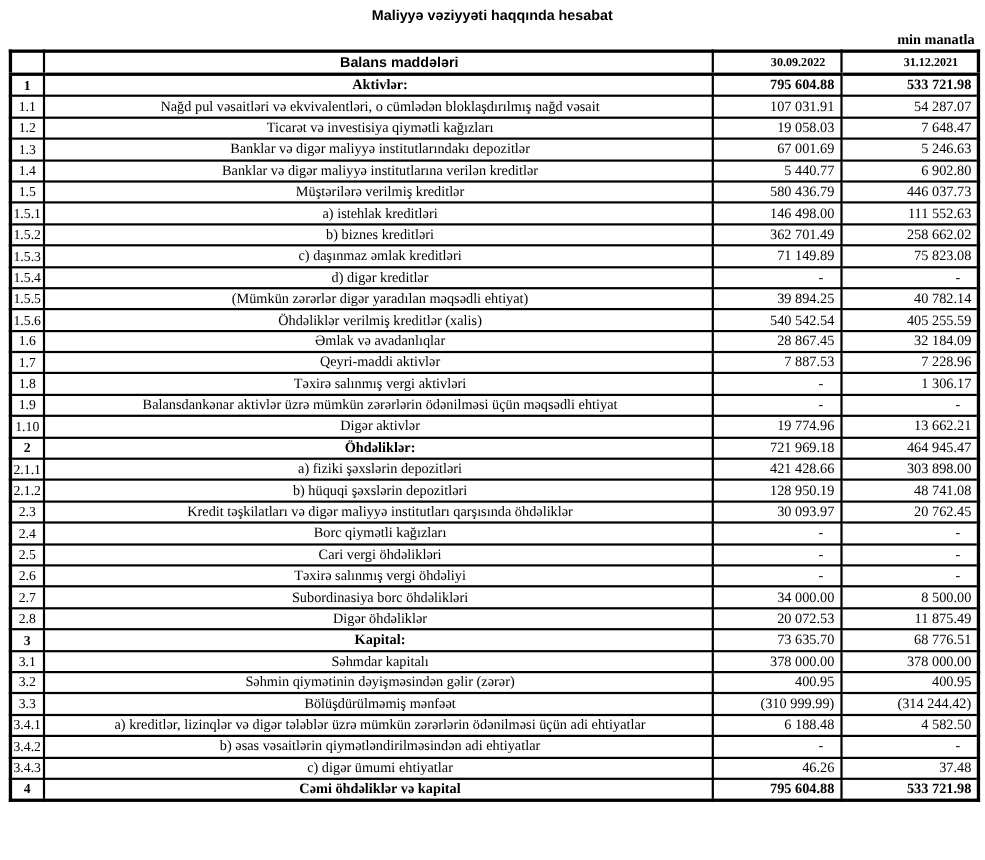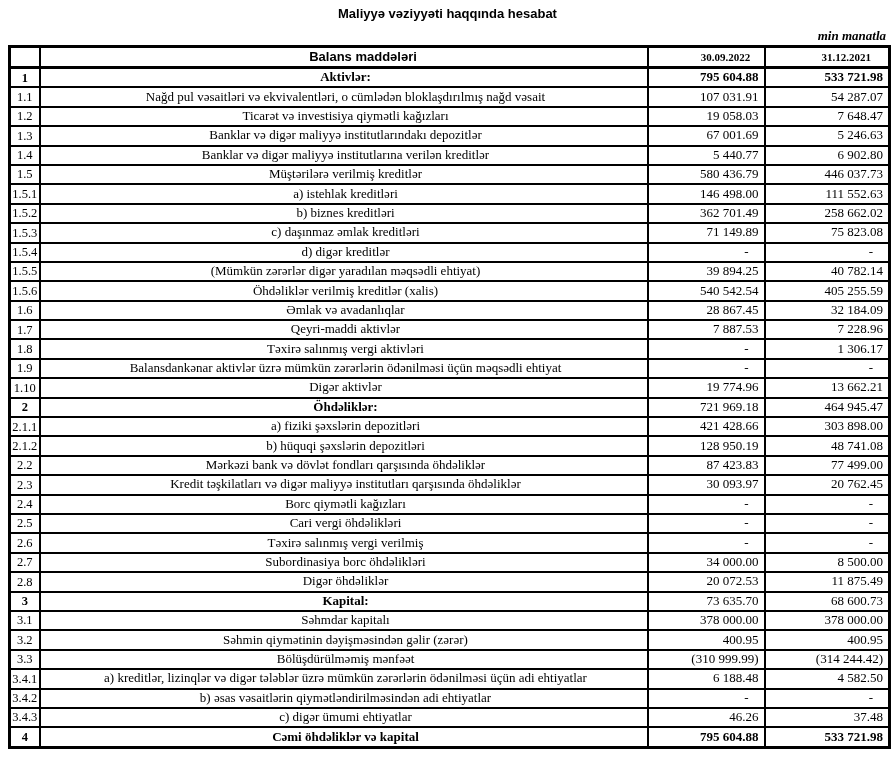--- a/index.html
+++ b/index.html
@@ -22,21 +22,20 @@
     letter-spacing: 0px;
   }
   .unit-note {
     width: 882px;
     margin: 7px 0 1px 8px;
     text-align: right;
     font-weight: bold;
     font-size: 13px;
     box-sizing: border-box;
     padding-right: 4px;
-    font-style: italic;
   }
   table.balance-table {
     border-collapse: collapse;
     table-layout: fixed;
     width: 880px;
     margin-left: 8px;
     border: 3px solid #000;
   }
   .balance-table th, .balance-table td {
     border: 2px solid #000;
@@ -204,66 +203,60 @@
           <td class="val">421 428.66</td>
           <td class="val">303 898.00</td>
         </tr>
         <tr>
           <td class="num">2.1.2</td>
           <td class="name">b) hüquqi şəxslərin depozitləri</td>
           <td class="val">128 950.19</td>
           <td class="val">48 741.08</td>
         </tr>
         <tr>
-          <td class="num">2.2</td>
-          <td class="name">Mərkəzi bank və dövlət fondları qarşısında öhdəliklər</td>
-          <td class="val">87 423.83</td>
-          <td class="val">77 499.00</td>
-        </tr>
-        <tr>
           <td class="num">2.3</td>
           <td class="name">Kredit təşkilatları və digər maliyyə institutları qarşısında öhdəliklər</td>
           <td class="val">30 093.97</td>
           <td class="val">20 762.45</td>
         </tr>
         <tr>
           <td class="num">2.4</td>
           <td class="name">Borc qiymətli kağızları</td>
           <td class="val dash">-</td>
           <td class="val dash">-</td>
         </tr>
         <tr>
           <td class="num">2.5</td>
           <td class="name">Cari vergi öhdəlikləri</td>
           <td class="val dash">-</td>
           <td class="val dash">-</td>
         </tr>
         <tr>
           <td class="num">2.6</td>
-          <td class="name">Təxirə salınmış vergi verilmiş</td>
+          <td class="name">Təxirə salınmış vergi öhdəliyi</td>
           <td class="val dash">-</td>
           <td class="val dash">-</td>
         </tr>
         <tr>
           <td class="num">2.7</td>
           <td class="name">Subordinasiya borc öhdəlikləri</td>
           <td class="val">34 000.00</td>
           <td class="val">8 500.00</td>
         </tr>
         <tr>
           <td class="num">2.8</td>
           <td class="name">Digər öhdəliklər</td>
           <td class="val">20 072.53</td>
           <td class="val">11 875.49</td>
         </tr>
         <tr class="section">
           <td class="num">3</td>
           <td class="name">Kapital:</td>
           <td class="val">73 635.70</td>
-          <td class="val">68 600.73</td>
+          <td class="val">68 776.51</td>
         </tr>
         <tr>
           <td class="num">3.1</td>
           <td class="name">Səhmdar kapitalı</td>
           <td class="val">378 000.00</td>
           <td class="val">378 000.00</td>
         </tr>
         <tr>
           <td class="num">3.2</td>
           <td class="name">Səhmin qiymətinin dəyişməsindən gəlir (zərər)</td>

